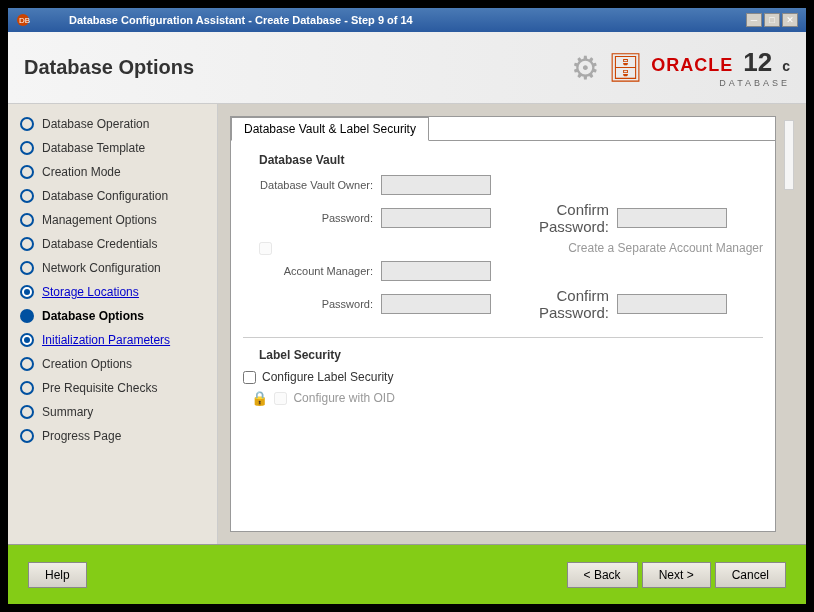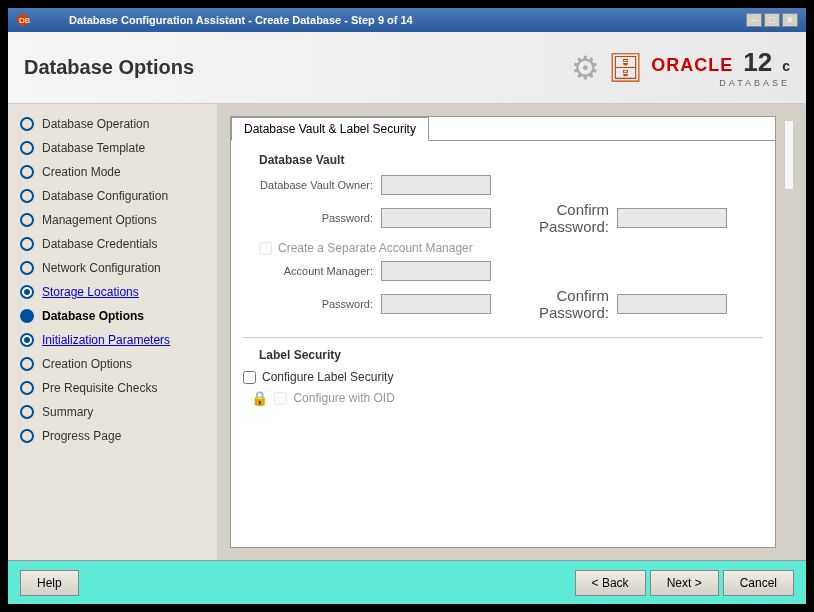--- a/index.html
+++ b/index.html
@@ -236,28 +236,28 @@
       margin: 10px 0;
     }
     .description-area {
       border: 1px solid #ccc;
       background: #f5f5f5;
       height: 70px;
       margin-top: 4px;
       padding: 4px;
     }
     .bottom-bar {
-      background: #5eead4;
+      background: #84cc16;
       border-top: 1px solid #999;
-      padding: 8px 12px;
+      padding: 8px 20px;
       display: flex;
       justify-content: space-between;
       align-items: center;
       flex-shrink: 0;
-      height: 44px;
+      height: 60px;
     }
     .btn {
       height: 26px;
       padding: 0 16px;
       border: 1px solid #888;
       background: linear-gradient(to bottom, #f0ede6, #d4d0c8);
       cursor: pointer;
       font-size: 12px;
       display: flex;
       align-items: center;
@@ -390,21 +390,21 @@
             <div class="form-row">
               <span class="form-label">Database Vault Owner:</span>
               <input type="text" class="form-input" disabled="" style="">
             </div>
             <div class="form-row">
               <span class="form-label">Password:</span>
               <input type="password" class="form-input" disabled="" style="">
               <span class="confirm-label">Confirm Password:</span>
               <input type="password" class="form-input" disabled="" style="">
             </div>
-            <div class="form-row-checkbox" style="margin-left:16px;">
+            <div class="form-row-checkbox" style="margin-left:16px;justify-content:space-between;">
               <input type="checkbox" id="separateAccount" disabled="" style="">
               <label for="separateAccount" class="checkbox-label disabled">Create a Separate Account Manager</label>
             </div>
             <div class="form-row">
               <span class="form-label">Account Manager:</span>
               <input type="text" class="form-input" disabled="" style="">
             </div>
             <div class="form-row">
               <span class="form-label">Password:</span>
               <input type="password" class="form-input" disabled="" style="">

